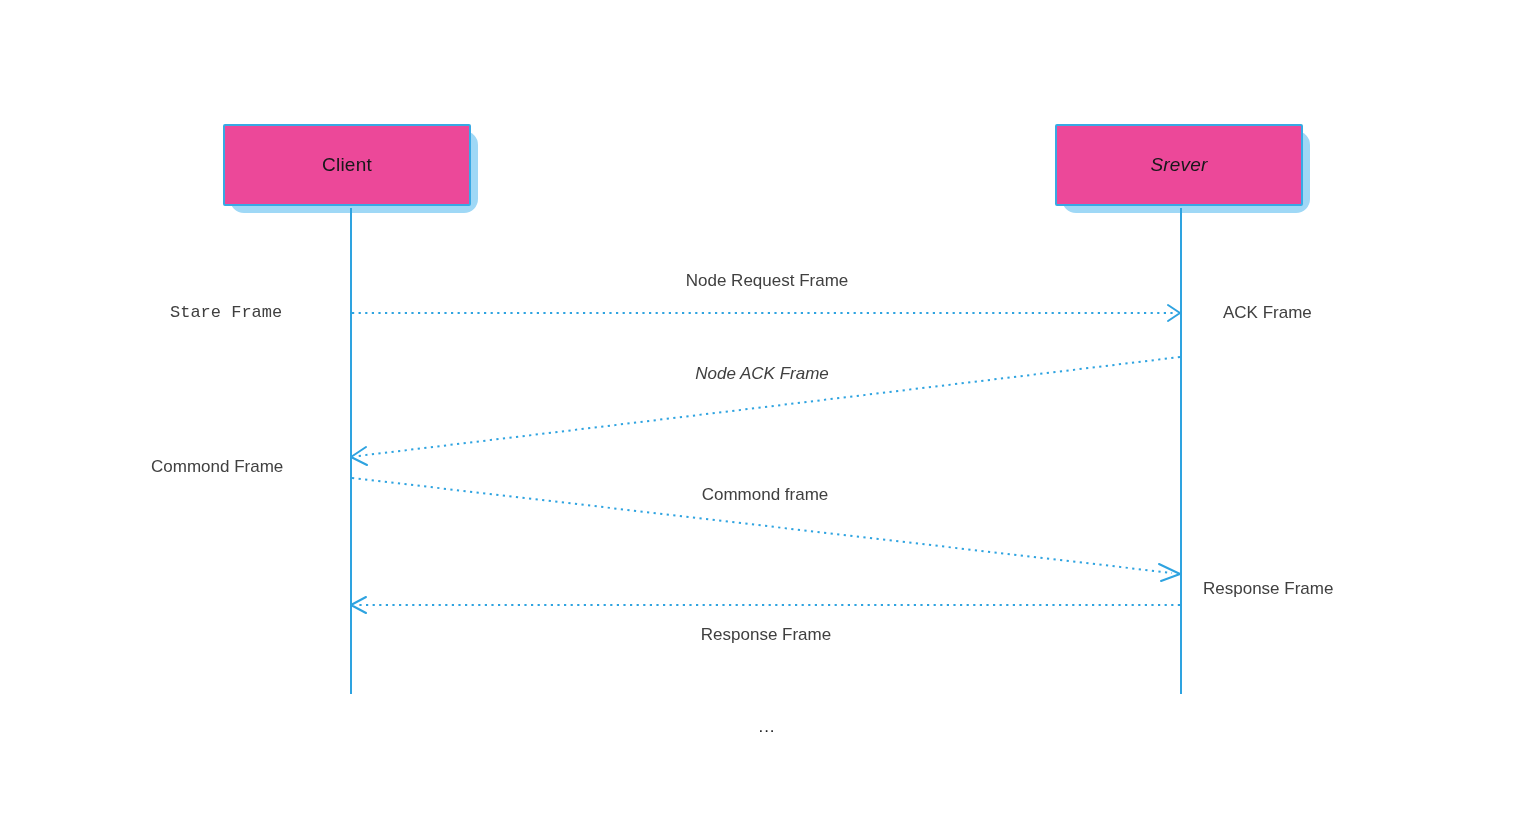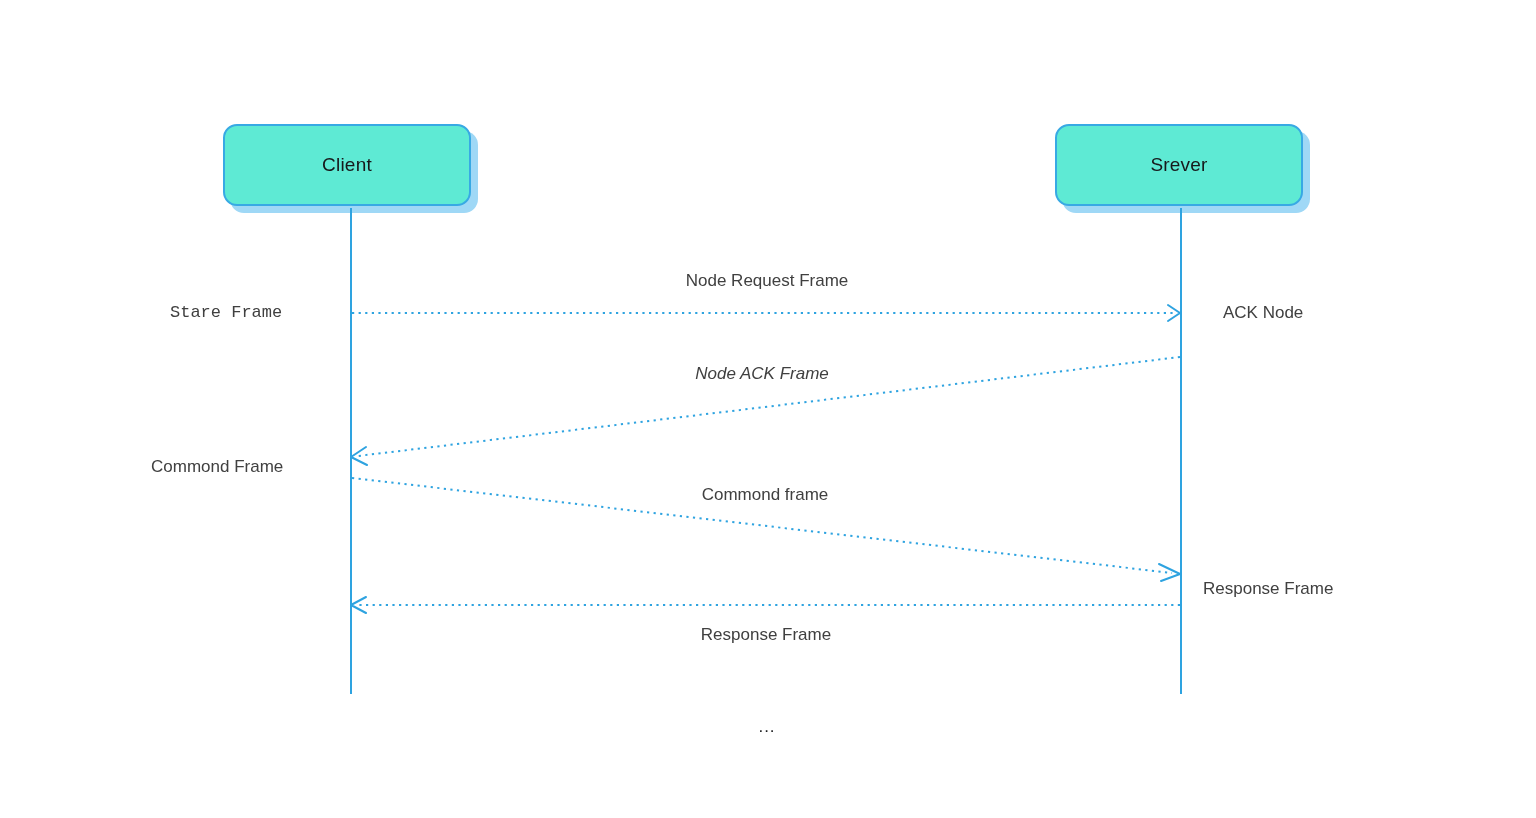--- a/index.html
+++ b/index.html
@@ -34,35 +34,35 @@
     border-radius: 14px;
     background: #9fd8f6;
   }
   .participant .boxface {
     position: absolute;
     left: 0;
     top: 0;
     width: 248px;
     height: 82px;
     box-sizing: border-box;
-    border-radius: 14px;
+    border-radius: 2px;
     border: 2px solid #38a9e4;
-    background: #5eead4;
+    background: #ec4899;
     display: flex;
     align-items: center;
     justify-content: center;
   }
   .participant .plabel {
     font-size: 19px;
     color: #17181a;
     letter-spacing: 0.2px;
     font-family: "Liberation Sans", sans-serif;
   }
   #participant-client { left: 223px; top: 124px; }
-  #participant-server { left: 1055px; top: 124px; }
+  #participant-server { left: 1055px; top: 124px; font-style: italic; }
 
   
   .lifeline {
     position: absolute;
     width: 2px;
     background: #2ea3e0;
   }
   #lifeline-client { left: 350px; top: 208px; height: 486px; }
   #lifeline-server { left: 1180px; top: 208px; height: 486px; }
 
@@ -165,18 +165,18 @@
     </g>
   </svg>
 
   <div class="msg-label center" id="label-node-request">Node Request Frame</div>
   <div class="msg-label center" id="label-node-ack">Node ACK Frame</div>
   <div class="msg-label center" id="label-commond-frame">Commond frame</div>
   <div class="msg-label center" id="label-response-mid">Response Frame</div>
 
   <div class="msg-label" id="label-stare-frame">Stare Frame</div>
   <div class="msg-label" id="label-commond-left">Commond Frame</div>
-  <div class="msg-label" id="label-ack-right">ACK Node</div>
+  <div class="msg-label" id="label-ack-right">ACK Frame</div>
   <div class="msg-label" id="label-response-right">Response Frame</div>
 
   <div id="ellipsis">...</div>
 
 </div>
 
 </body></html>

